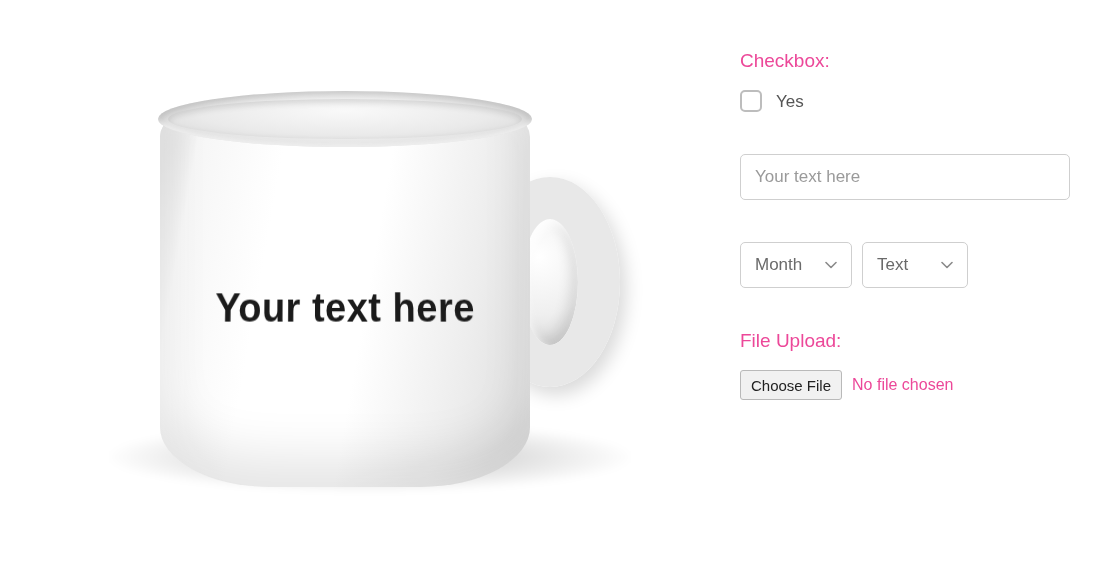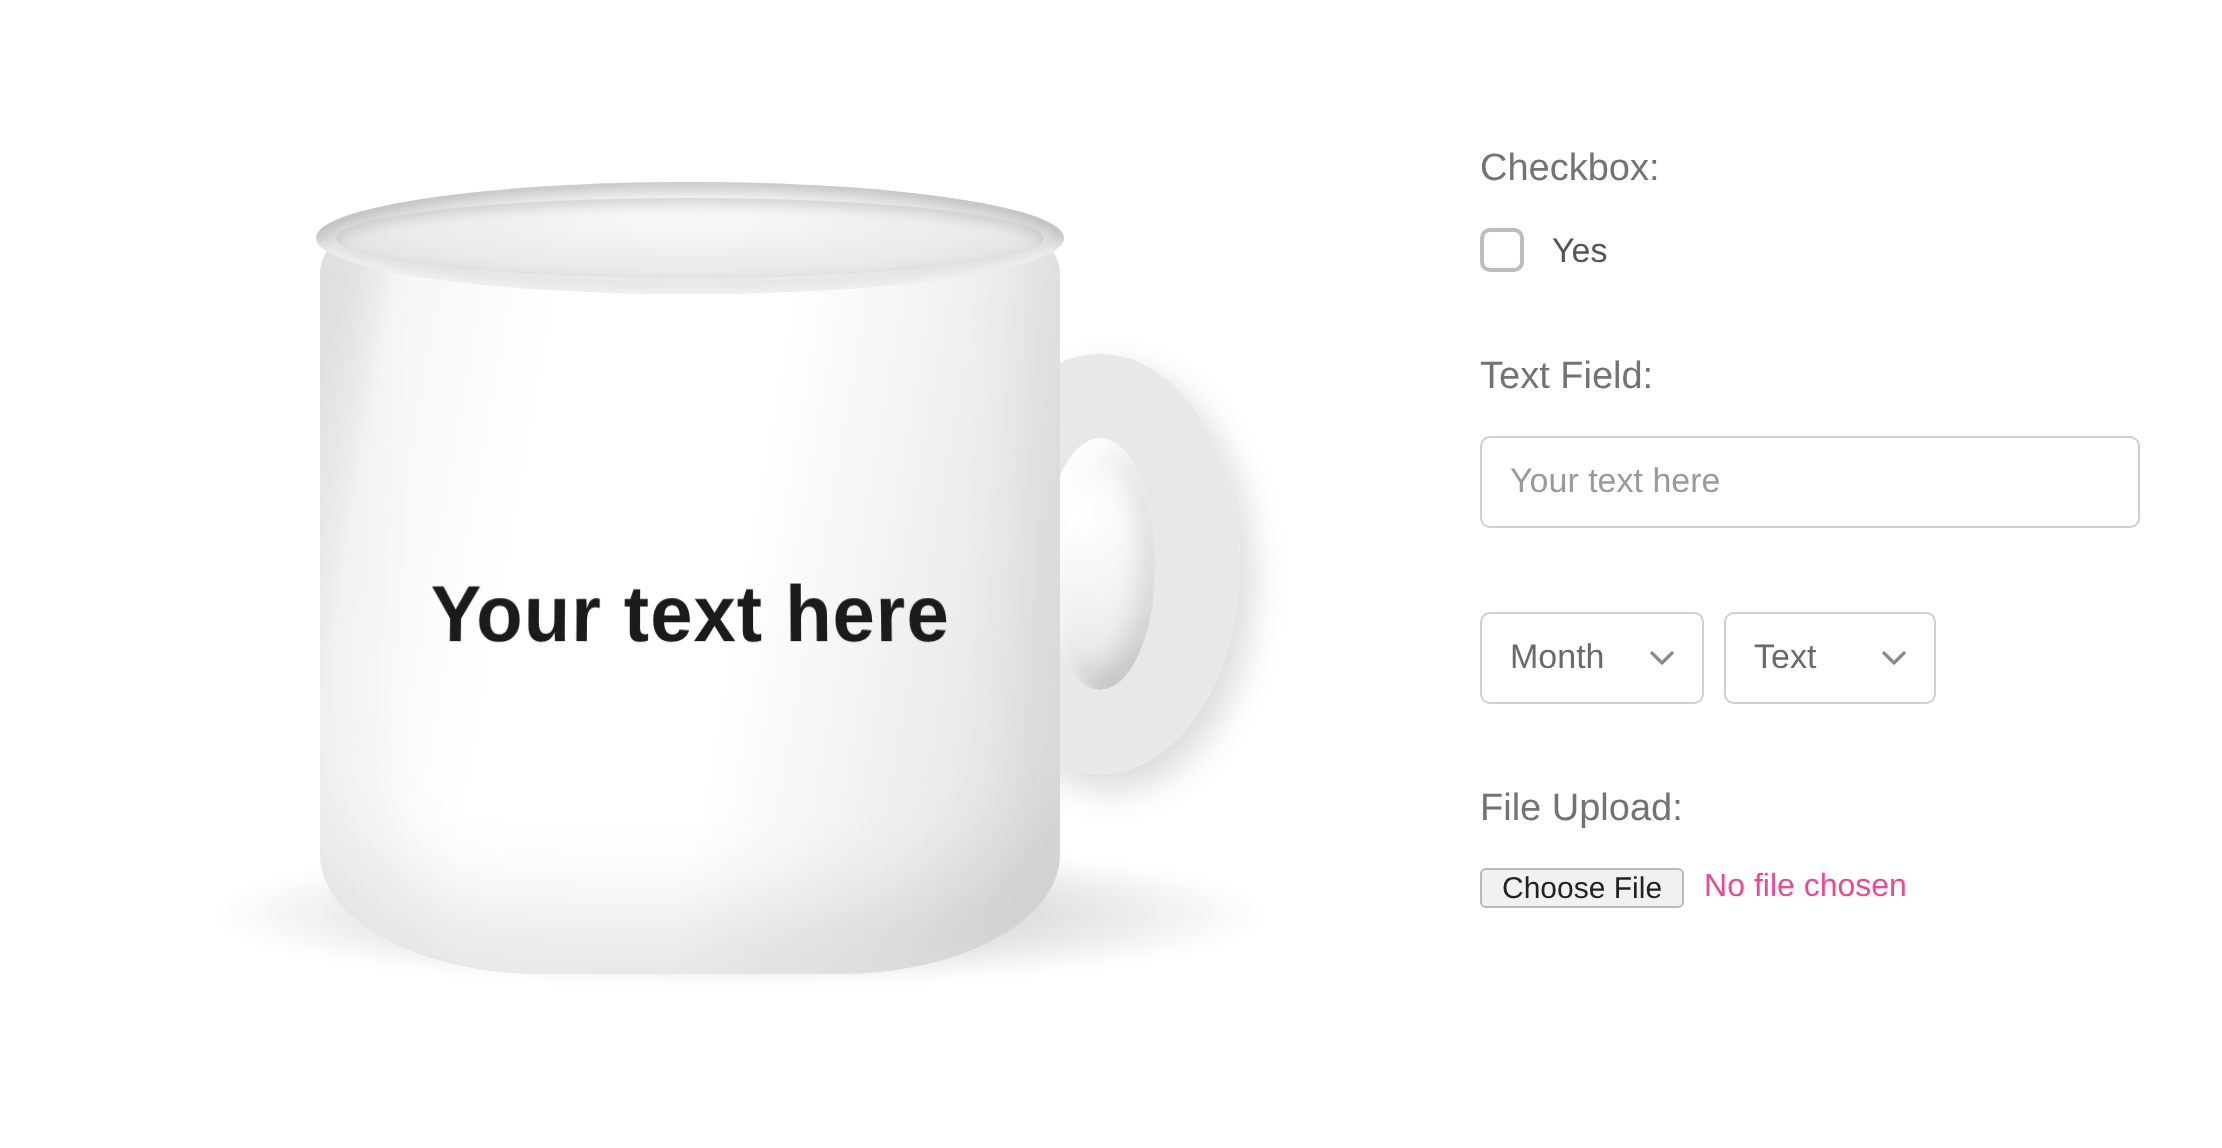--- a/index.html
+++ b/index.html
@@ -141,23 +141,22 @@
     max-width: 380px;
   }
 
   .field-group {
     margin-bottom: 42px;
   }
 
   .field-label {
     font-size: 19px;
     font-weight: 500;
-    color: #737373;
+    color: #ec4899;
     margin-bottom: 18px;
-    margin-top: 24px;
   }
 
   
   .cb-row { display: flex; align-items: flex-end; gap: 14px; }
   .cb-box {
     width: 22px;
     height: 22px;
     border: 2px solid #bdbdbd;
     border-radius: 5px;
     background: #fff;
@@ -204,21 +203,21 @@
     height: 12px;
     flex: 0 0 12px;
   }
   .chevron svg { display: block; }
 
   
   .file-row { display: flex; align-items: center; gap: 10px; }
   .file-btn {
     display: inline-flex;
     align-items: center;
-    height: 20px;
+    height: 30px;
     padding: 0 10px;
     font-size: 15px;
     color: #222;
     background: #f1f1f1;
     border: 1px solid #b9b9b9;
     border-radius: 3px;
     cursor: pointer;
   }
   .file-status { font-size: 16px; color: #ec4899; }
 </style>
@@ -244,21 +243,20 @@
 
     <div class="field-group">
       <div class="field-label">Checkbox:</div>
       <div class="cb-row">
         <div class="cb-box" role="checkbox" aria-checked="false"></div>
         <div class="cb-text">Yes</div>
       </div>
     </div>
 
     <div class="field-group">
-      <div class="field-label">Text Field:</div>
       <input type="text" class="text-input" placeholder="Your text here" style="">
     </div>
 
     <div class="field-group">
       <div class="date-row">
 
         <div class="select-box select-month">
           <span>Month</span>
           <span class="chevron">
             <svg viewBox="0 0 12 12" width="12" height="12">

